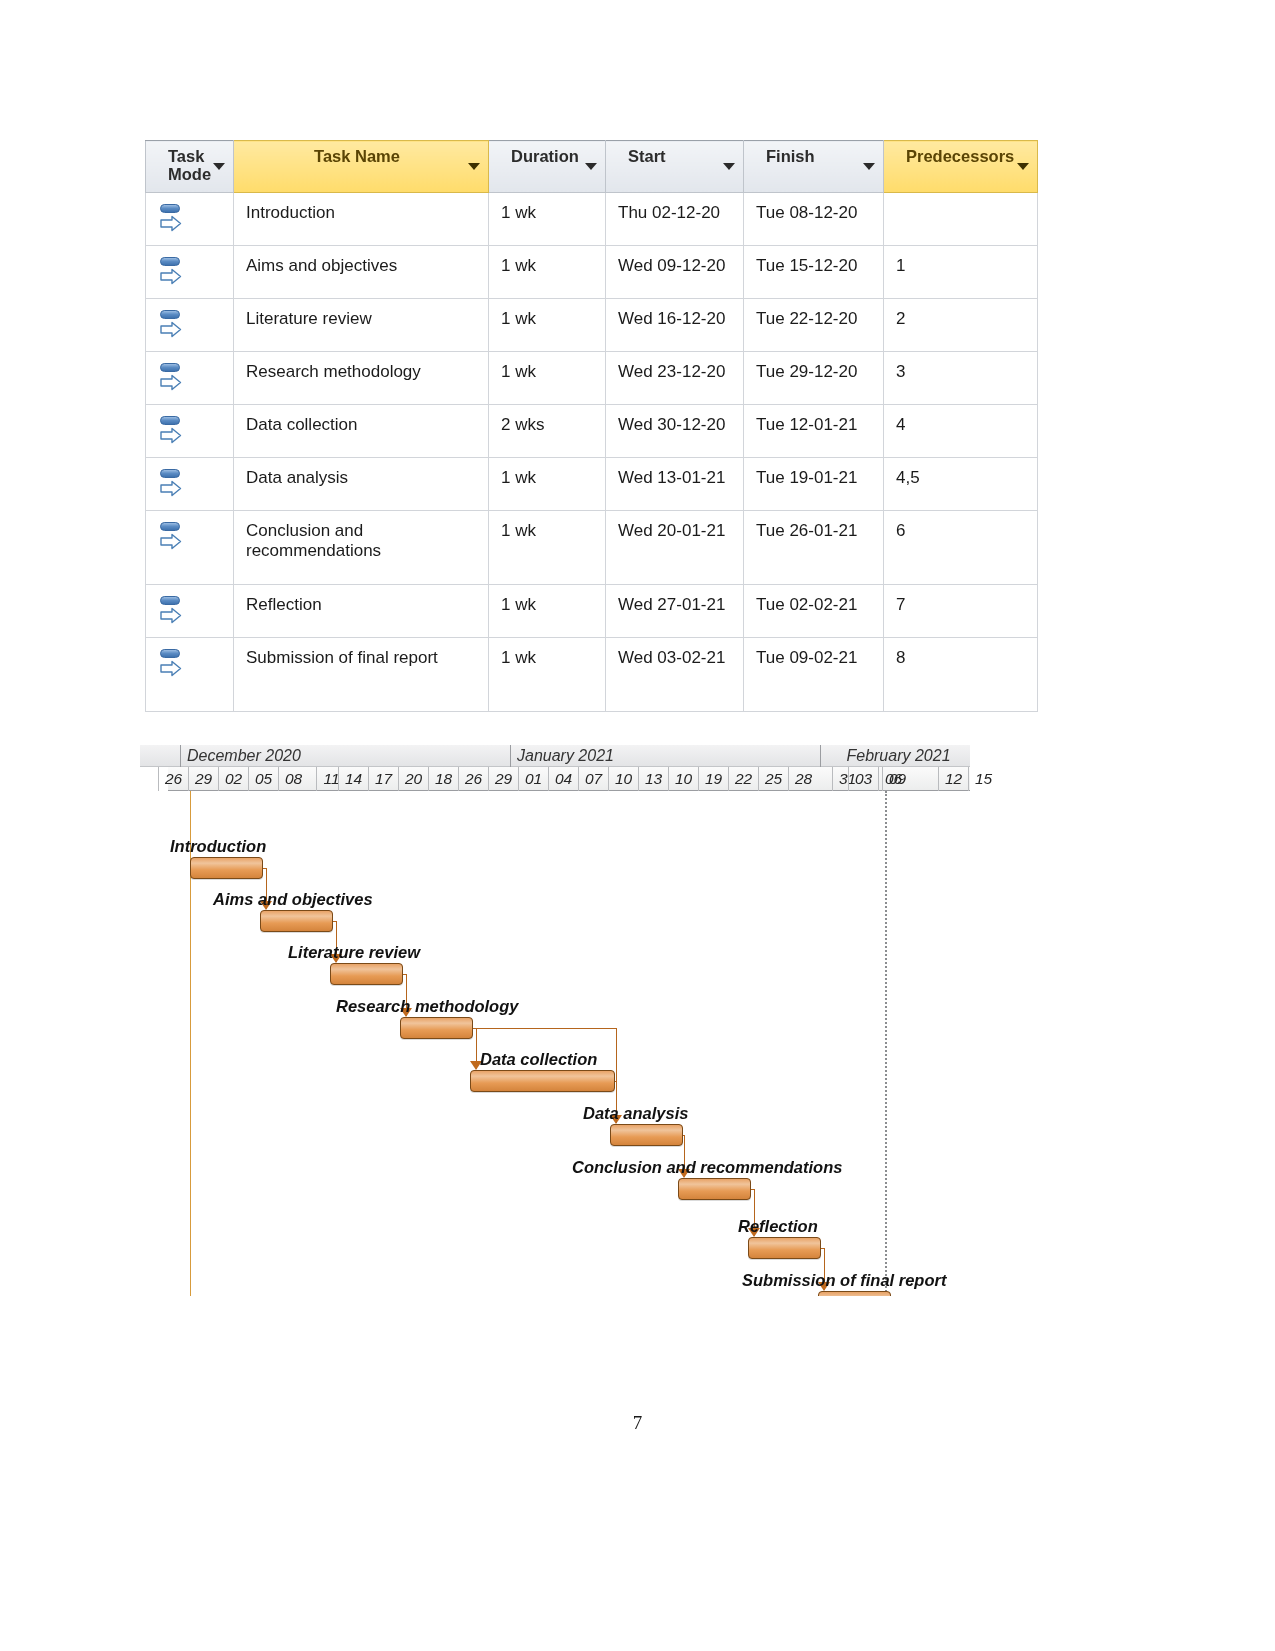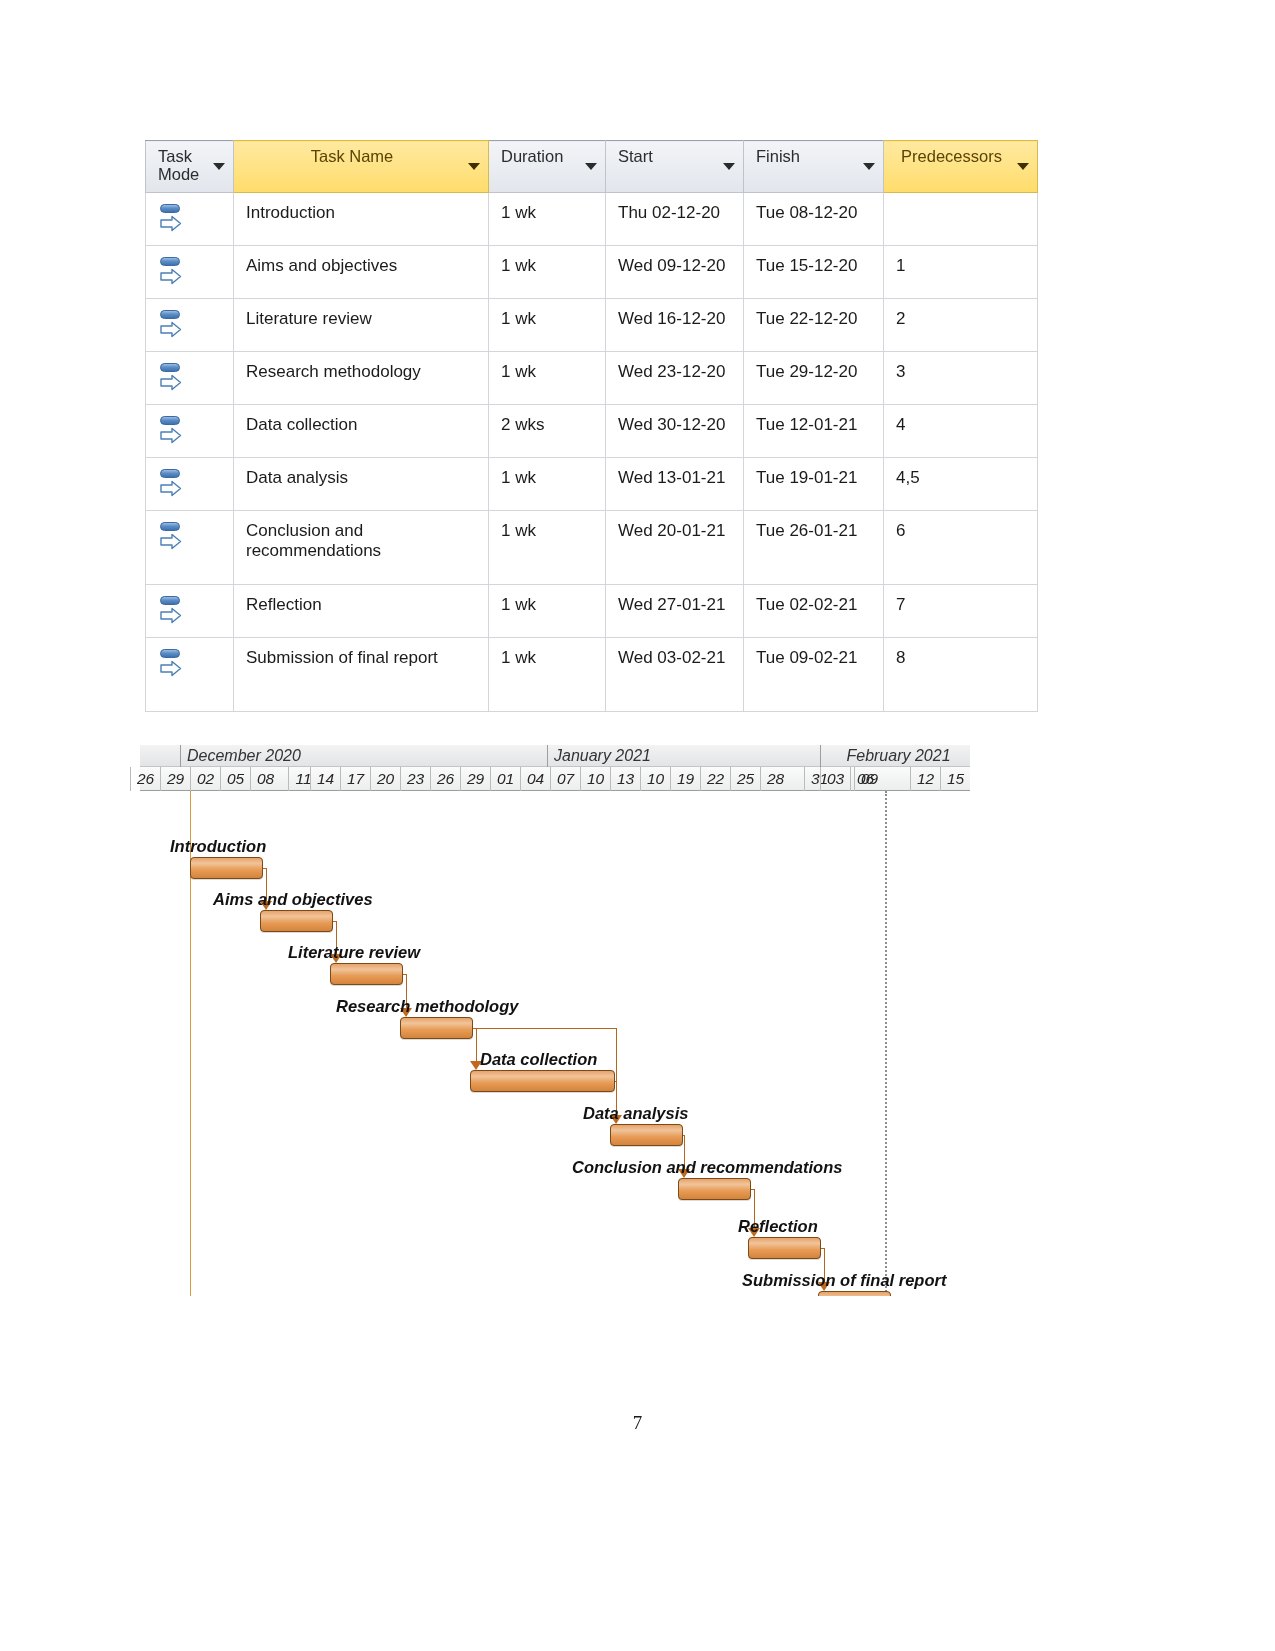--- a/index.html
+++ b/index.html
@@ -27,23 +27,23 @@
   table.proj col.c-dur  { width:117px; }
   table.proj col.c-start{ width:138px; }
   table.proj col.c-fin  { width:140px; }
   table.proj col.c-pred { width:154px; }
 
   table.proj th {
     background:#e6e9ee;
     background-image:linear-gradient(to bottom,#f2f4f7 0%,#e2e6ec 100%);
     border:1px solid #bfc4cb;
     border-top:1px solid #9aa0a8;
-    padding:6px 8px 6px 12px;
+    padding:6px 8px 6px 22px;
     font-size:16.5px;
-    font-weight:normal;
+    font-weight:bold;
     color:#2c2c2c;
     text-align:left;
     vertical-align:top;
     height:52px;
     position:relative;
   }
   table.proj th.hl {
     background:#ffe389;
     background-image:linear-gradient(to bottom,#ffe9a0 0%,#ffdc6b 100%);
     color:#5a4404;
@@ -103,20 +103,21 @@
     padding-left:6px; line-height:22px;
     border-left:1px solid #9b9da1;
     white-space:nowrap;
     overflow:hidden;
   }
   .day-row {
     position:relative; height:24px;
     background:#f1f2f3;
     background-image:linear-gradient(to bottom,#fbfbfb 0%,#eceded 100%);
     border-bottom:1px solid #9b9da1;
+    margin-left:28px;
   }
   .day-cell {
     position:absolute; top:0; height:24px;
     font-size:15.5px; color:#262626;
     line-height:24px; text-align:center;
     border-left:1px solid #b9bbbe;
     overflow:hidden;
   }
 
   #gantt-body {
@@ -301,34 +302,34 @@
         </tr>
       </tbody>
   </table>
 </div>
 
 <div id="gantt">
 
   <div id="gantt-header">
     <div class="month-row" id="month-row">
         <div class="month-cell" style="left: 40px; width: 330px;">December 2020</div>
-        <div class="month-cell" style="left: 370px; width: 310px; margin-left: 37px;">January 2021</div>
+        <div class="month-cell" style="left: 370px; width: 310px;">January 2021</div>
         <div class="month-cell" style="left: 680px; width: 150px; text-align: center;">February 2021</div>
       </div>
     <div class="day-row" id="day-row">
         <div class="day-cell" style="left: -10px; width: 30px;">26</div>
         <div class="day-cell" style="left: 20px; width: 30px;">29</div>
         <div class="day-cell" style="left: 50px; width: 30px;">02</div>
         <div class="day-cell" style="left: 80px; width: 30px;">05</div>
         <div class="day-cell" style="left: 110px; width: 30px;">08</div>
         <div class="day-cell" style="left: 148px; width: 30px;">11</div>
         <div class="day-cell" style="left: 170px; width: 30px;">14</div>
         <div class="day-cell" style="left: 200px; width: 30px;">17</div>
         <div class="day-cell" style="left: 230px; width: 30px;">20</div>
-        <div class="day-cell" style="left: 260px; width: 30px;">23</div>
+        <div class="day-cell" style="left: 260px; width: 30px;">18</div>
         <div class="day-cell" style="left: 290px; width: 30px;">26</div>
         <div class="day-cell" style="left: 320px; width: 30px;">29</div>
         <div class="day-cell" style="left: 350px; width: 30px;">01</div>
         <div class="day-cell" style="left: 380px; width: 30px;">04</div>
         <div class="day-cell" style="left: 410px; width: 30px;">07</div>
         <div class="day-cell" style="left: 440px; width: 30px;">10</div>
         <div class="day-cell" style="left: 470px; width: 30px;">13</div>
         <div class="day-cell" style="left: 500px; width: 30px;">10</div>
         <div class="day-cell" style="left: 530px; width: 30px;">19</div>
         <div class="day-cell" style="left: 560px; width: 30px;">22</div>

